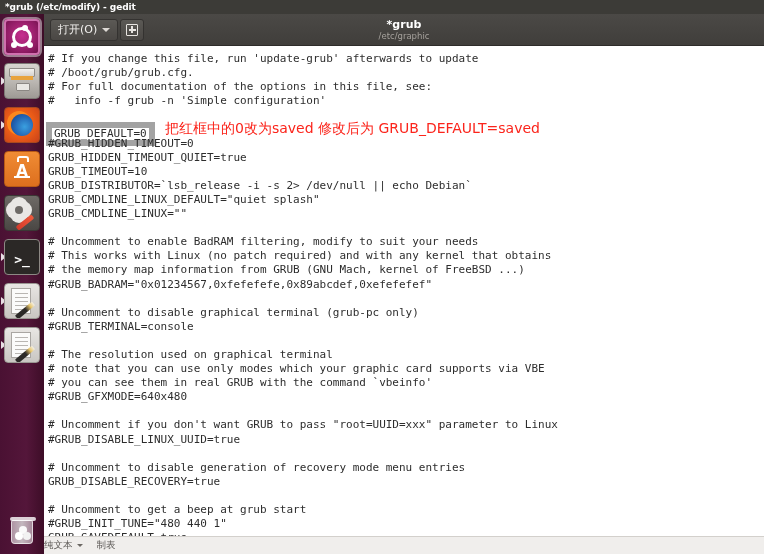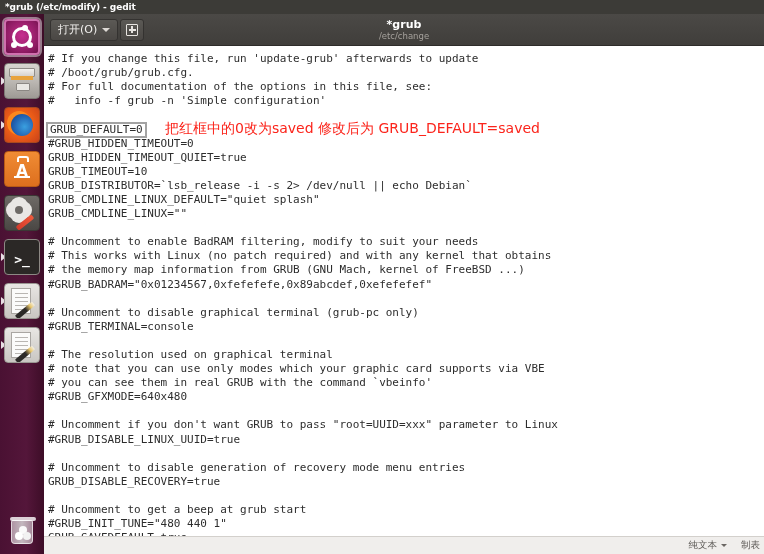--- a/index.html
+++ b/index.html
@@ -306,21 +306,21 @@
     line-height: 14.1px;
     color: #2d2d2d;
     white-space: pre;
   }
   .code-line { height: 14.1px; position: relative; }
 
   
   .annot-row { position: relative; }
   .boxed {
     display:inline-block;
-    border: 2px solid #a3a3a3;
+    border: 6px solid #a3a3a3;
     padding: 0 2px;
     margin-left: -2px;
     line-height: 12px;
     position: relative;
     top: 0px;
   }
   .annot-text {
     position:absolute;
     left: 117px; top: -3px;
     color: #fb241b;
@@ -330,21 +330,21 @@
     white-space: pre;
     letter-spacing: 0px;
   }
 
   
   .statusbar {
     height: 18px;
     flex: 0 0 18px;
     background: #f0eeec;
     border-top: 1px solid #d3d0cc;
-    display:flex; align-items:center; justify-content:flex-end;
+    display:flex; align-items:center; justify-content:flex-start;
     gap: 14px;
     padding-right: 4px;
     font-size: 9.5px;
     color:#5d5a57;
   }
   .sb-item { display:flex; align-items:center; gap:4px; cursor:default; }
   .sb-caret {
     width:0;height:0;
     border-left:3.5px solid transparent;
     border-right:3.5px solid transparent;
@@ -451,21 +451,21 @@
       <div class="btn-open">
         <span>打开(O)</span>
         <span class="caret-down"></span>
       </div>
       <div class="btn-save">
         <span class="save-glyph"></span>
       </div>
     </div>
     <div class="hb-center">
       <span class="hb-title">*grub</span>
-      <span class="hb-subtitle">/etc/change</span>
+      <span class="hb-subtitle">/etc/graphic</span>
     </div>
   </div>
 
   <div class="editor-wrap">
     <div class="editor" id="editor"><div class="code-line"># If you change this file, run 'update-grub' afterwards to update</div><div class="code-line"># /boot/grub/grub.cfg.</div><div class="code-line"># For full documentation of the options in this file, see:</div><div class="code-line">#   info -f grub -n 'Simple configuration'</div><div class="code-line">&nbsp;</div><div class="code-line annot-row"><span class="boxed">GRUB_DEFAULT=0</span><span class="annot-text">把红框中的0改为saved 修改后为 GRUB_DEFAULT=saved</span></div><div class="code-line">#GRUB_HIDDEN_TIMEOUT=0</div><div class="code-line">GRUB_HIDDEN_TIMEOUT_QUIET=true</div><div class="code-line">GRUB_TIMEOUT=10</div><div class="code-line">GRUB_DISTRIBUTOR=`lsb_release -i -s 2&gt; /dev/null || echo Debian`</div><div class="code-line">GRUB_CMDLINE_LINUX_DEFAULT="quiet splash"</div><div class="code-line">GRUB_CMDLINE_LINUX=""</div><div class="code-line">&nbsp;</div><div class="code-line"># Uncomment to enable BadRAM filtering, modify to suit your needs</div><div class="code-line"># This works with Linux (no patch required) and with any kernel that obtains</div><div class="code-line"># the memory map information from GRUB (GNU Mach, kernel of FreeBSD ...)</div><div class="code-line">#GRUB_BADRAM="0x01234567,0xfefefefe,0x89abcdef,0xefefefef"</div><div class="code-line">&nbsp;</div><div class="code-line"># Uncomment to disable graphical terminal (grub-pc only)</div><div class="code-line">#GRUB_TERMINAL=console</div><div class="code-line">&nbsp;</div><div class="code-line"># The resolution used on graphical terminal</div><div class="code-line"># note that you can use only modes which your graphic card supports via VBE</div><div class="code-line"># you can see them in real GRUB with the command `vbeinfo'</div><div class="code-line">#GRUB_GFXMODE=640x480</div><div class="code-line">&nbsp;</div><div class="code-line"># Uncomment if you don't want GRUB to pass "root=UUID=xxx" parameter to Linux</div><div class="code-line">#GRUB_DISABLE_LINUX_UUID=true</div><div class="code-line">&nbsp;</div><div class="code-line"># Uncomment to disable generation of recovery mode menu entries</div><div class="code-line">GRUB_DISABLE_RECOVERY=true</div><div class="code-line">&nbsp;</div><div class="code-line"># Uncomment to get a beep at grub start</div><div class="code-line">#GRUB_INIT_TUNE="480 440 1"</div><div class="code-line">GRUB_SAVEDEFAULT=true</div></div>
   </div>
 
   <div class="statusbar">
     <div class="sb-item">
       <span>纯文本</span>

